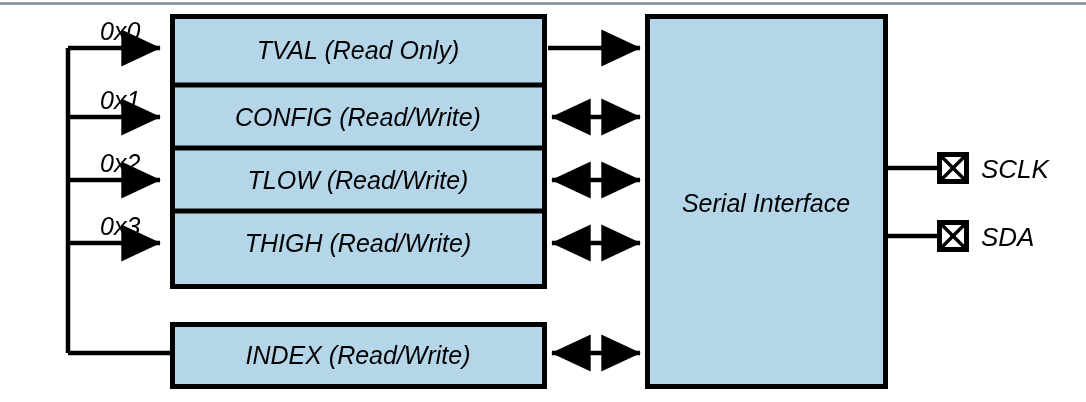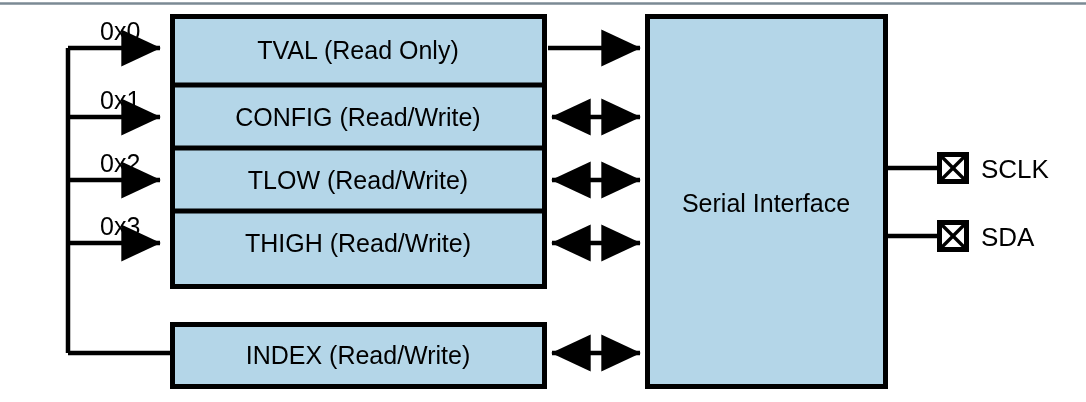--- a/index.html
+++ b/index.html
@@ -11,20 +11,21 @@
     width: 1086px;
     height: 402px;
     overflow: hidden;
     font-family: "Liberation Sans", sans-serif;
   }
   #diagram-root {
     position: relative;
     width: 1086px;
     height: 402px;
     background: #ffffff;
+    font-style: italic;
   }
   svg.diagram {
     display: block;
     width: 1086px;
     height: 402px;
   }
   text {
     font-family: "Liberation Sans", sans-serif;
     fill: #000000;
   }

